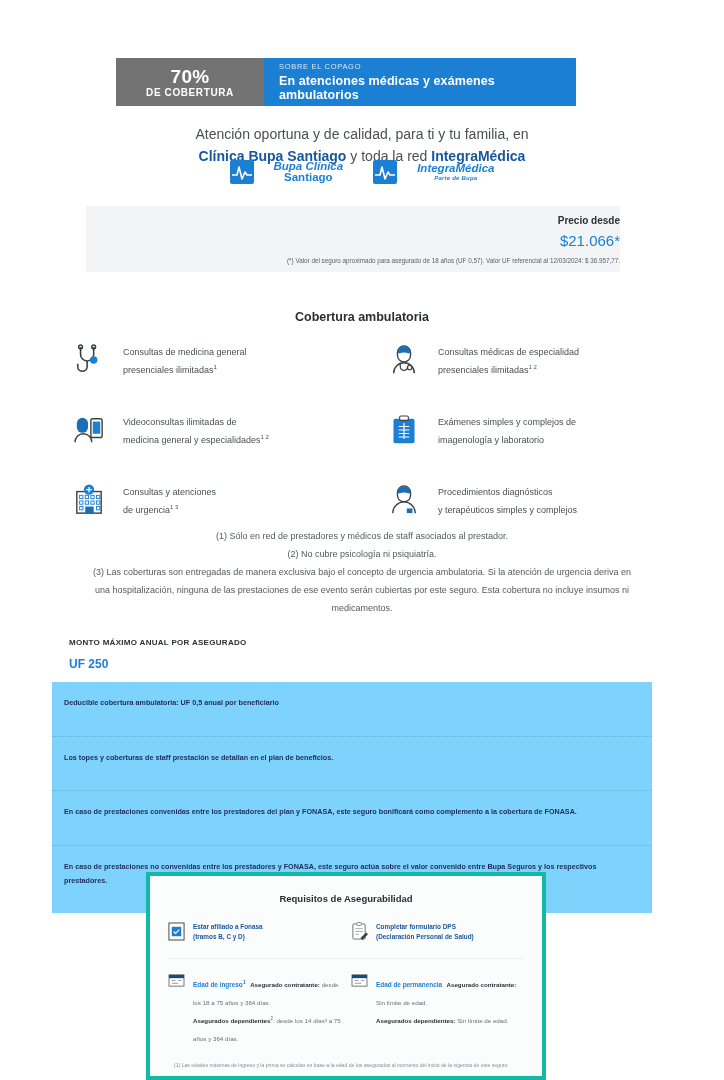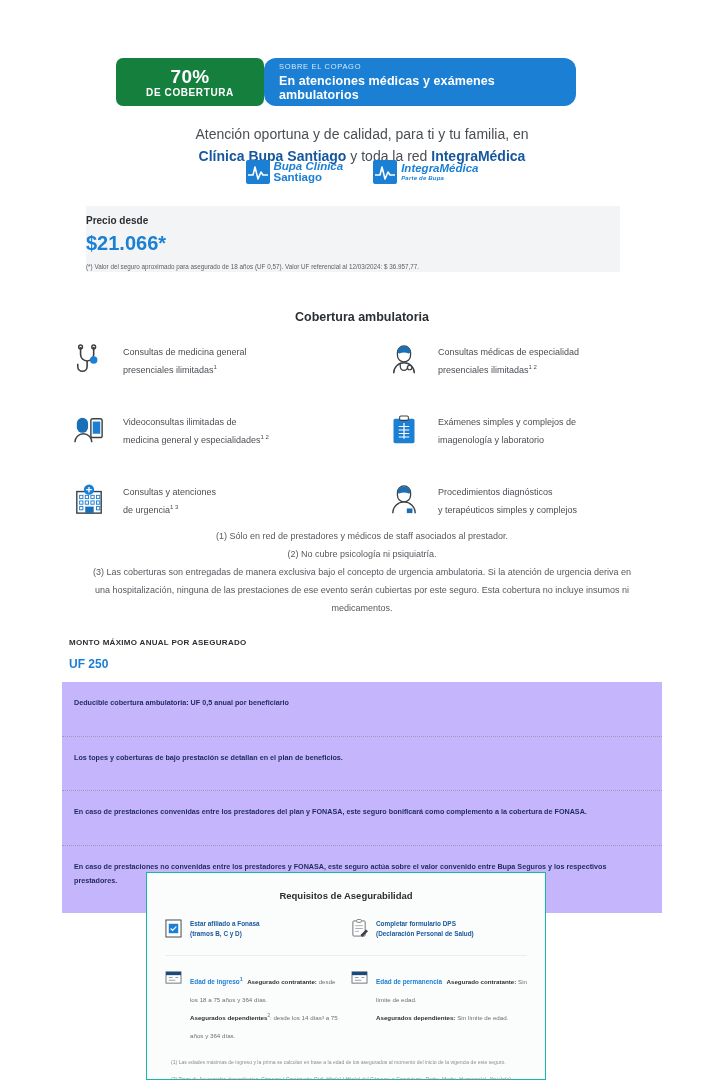--- a/index.html
+++ b/index.html
@@ -16,40 +16,38 @@
   
   .banner {
     position: absolute;
     left: 116px; top: 58px;
     width: 460px; height: 48px;
     display: flex;
     overflow: hidden;
   }
   .banner-left {
     width: 148px;
-    background: #15803d;
+    background: #737373;
     color: #ffffff;
     display: flex;
     flex-direction: column;
     align-items: center;
     justify-content: center;
     padding-top: 1px;
-    border-radius: 7px;
   }
   .banner-pct { font-size: 19px; font-weight: bold; letter-spacing: .3px; line-height: 1.05; }
   .banner-sub { font-size: 10px; font-weight: bold; letter-spacing: .6px; margin-top: 1px; }
   .banner-right {
     flex: 1;
     background: #1b7fd4;
     color: #ffffff;
     display: flex;
     flex-direction: column;
     justify-content: center;
     padding-left: 15px;
-    border-radius: 12px;
   }
   .banner-kicker { font-size: 7.5px; letter-spacing: .7px; color: #d7e9f8; margin-bottom: 3px; }
   .banner-title { font-size: 12.5px; font-weight: bold; letter-spacing: .1px; }
 
   
   .intro {
     position: absolute;
     left: 0; top: 124px; width: 724px;
     text-align: center;
     font-size: 14px;
@@ -57,38 +55,38 @@
     line-height: 1.55;
   }
   .intro b.blue { color: #16579e; font-weight: bold; }
 
   
   .logos {
     position: absolute;
     left: 0; top: 160px; width: 724px;
     display: flex; justify-content: center; align-items: center; gap: 30px;
   }
-  .logo { display: flex; align-items: center; gap: 4px; }
+  .logo { display: flex; align-items: center; gap: 20px; text-align: center; }
   .logo-mark { width: 24px; height: 24px; flex: 0 0 auto; }
   .logo-txt { line-height: 1.0; }
   .logo-txt .l1 { display: block; font-size: 11.5px; font-weight: bold; font-style: italic; color: #1b7fd4; }
   .logo-txt .l2 { display: block; font-size: 11.5px; font-weight: bold; color: #1b7fd4; }
   .logo-txt .l2.small { font-size: 6px; font-style: italic; font-weight: bold; letter-spacing: .2px; }
 
   
   .price-box {
     position: absolute;
     left: 86px; top: 206px;
     width: 534px; height: 66px;
     background: #f2f4f5;
-    text-align: left;
+    text-align: right;
     padding-top: 9px;
   }
   .price-label { font-size: 10px; font-weight: bold; color: #2b2f33; }
-  .price-value { font-size: 20px; font-weight: bold; color: #1b7fd4; margin-top: 6px; }
+  .price-value { font-size: 15px; font-weight: normal; color: #1b7fd4; margin-top: 6px; }
   .price-note { font-size: 6.3px; color: #5c6166; margin-top: 8px; }
 
   
   .section-title {
     position: absolute;
     left: 0; top: 310px; width: 724px;
     text-align: center;
     font-size: 12.5px;
     font-weight: bold;
     color: #2b2f33;
@@ -123,40 +121,40 @@
   .monto {
     position: absolute;
     left: 69px; top: 638px;
   }
   .monto-title { font-size: 8px; font-weight: bold; color: #2b2f33; letter-spacing: .3px; }
   .monto-value { font-size: 12px; font-weight: bold; color: #1b7fd4; margin-top: 10px; }
 
   
   .terms {
     position: absolute;
-    left: 62px; top: 682px;
+    left: 52px; top: 682px;
     width: 600px;
-    background: #c4b5fd;
+    background: #7dd3fc;
   }
   .term-row {
     padding: 14px 12px 26px 12px;
     font-size: 7.2px;
     font-weight: bold;
     color: #1f2a5a;
     line-height: 1.9;
   }
   .term-row + .term-row { border-top: 1px dotted #9aa0a6; }
 
   
   .req-card {
     position: absolute;
     left: 146px; top: 872px;
     width: 400px; height: 208px;
     background: #fbfcfc;
-    border: 1px solid #14b8a6;
+    border: 4px solid #14b8a6;
   }
   .req-title {
     text-align: center;
     font-size: 9.5px;
     font-weight: bold;
     color: #2b2f33;
     margin-top: 17px;
   }
   .req-grid {
     display: grid;
@@ -349,21 +347,21 @@
   <div>(3) Las coberturas son entregadas de manera exclusiva bajo el concepto de urgencia ambulatoria. Si la atención de urgencia deriva en una hospitalización, ninguna de las prestaciones de ese evento serán cubiertas por este seguro. Esta cobertura no incluye insumos ni medicamentos.</div>
 </div>
 
 <div class="monto">
   <div class="monto-title">MONTO MÁXIMO ANUAL POR ASEGURADO</div>
   <div class="monto-value">UF 250</div>
 </div>
 
 <div class="terms">
   <div class="term-row">Deducible cobertura ambulatoria: UF 0,5 anual por beneficiario</div>
-  <div class="term-row">Los topes y coberturas de bajo prestación se detallan en el plan de beneficios.</div>
+  <div class="term-row">Los topes y coberturas de staff prestación se detallan en el plan de beneficios.</div>
   <div class="term-row">En caso de prestaciones convenidas entre los prestadores del plan y FONASA, este seguro bonificará como complemento a la cobertura de FONASA.</div>
   <div class="term-row">En caso de prestaciones no convenidas entre los prestadores y FONASA, este seguro actúa sobre el valor convenido entre Bupa Seguros y los respectivos prestadores.</div>
 </div>
 
 <div class="req-card">
   <div class="req-title">Requisitos de Asegurabilidad</div>
 
   <div class="req-grid">
     <div class="req-item">
       <span class="req-icon">

